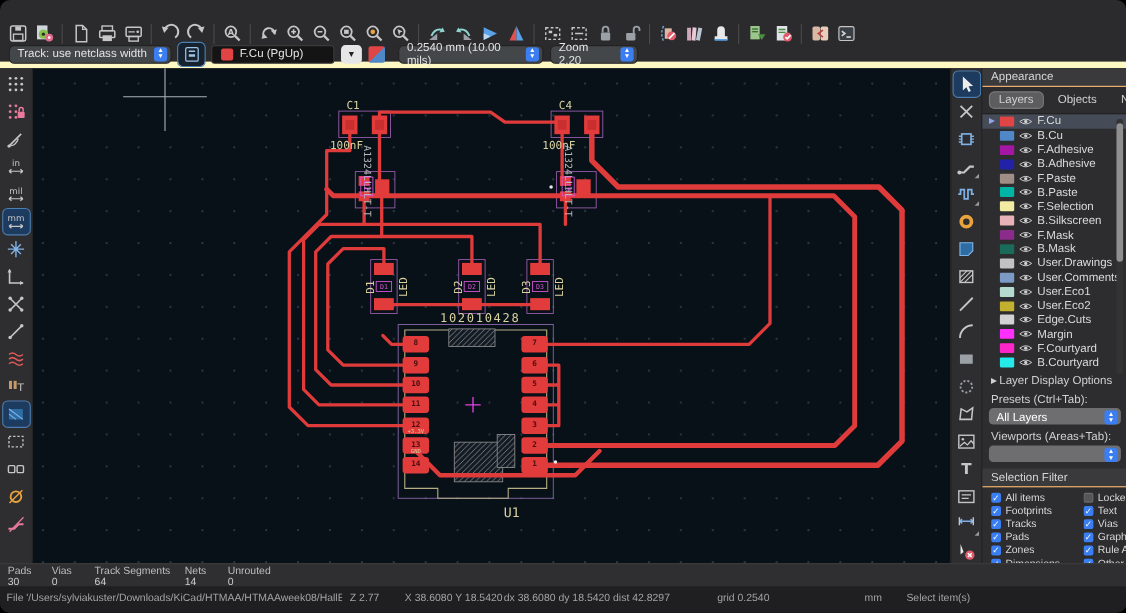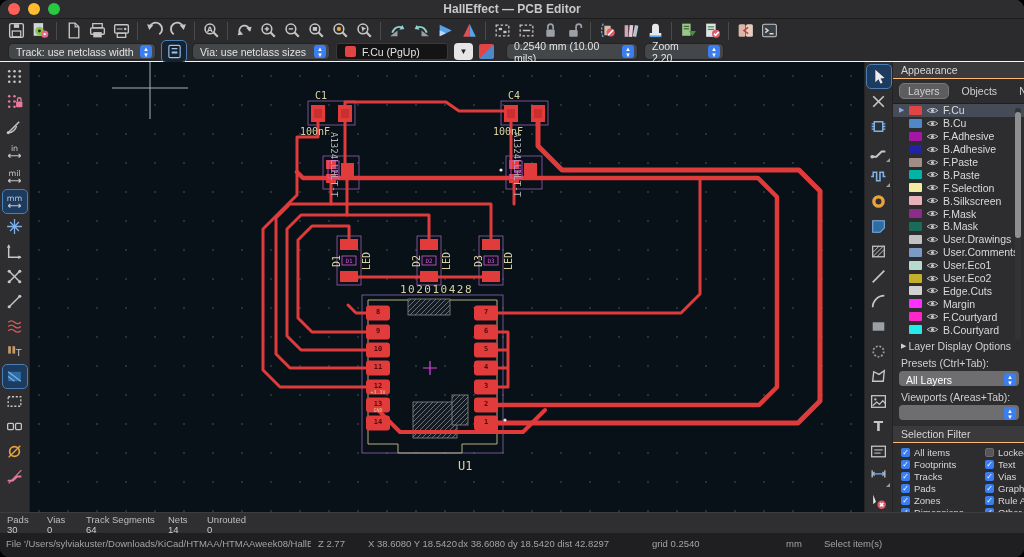--- a/index.html
+++ b/index.html
@@ -7,21 +7,21 @@
   .abs{position:absolute;}
   
   .titlebar{left:0;top:0;width:1024px;height:18px;background:#2d2d2f;border-bottom:1px solid #1c1c1c;}
   .tl{width:12px;height:12px;border-radius:50%;top:3px;}
   .title{width:1024px;text-align:center;top:2px;font-size:12px;font-weight:bold;color:#c9c9c9;}
   
   .maintb{left:0;top:19px;width:1024px;height:23px;background:#2b2b2d;display:flex;align-items:center;padding-left:4px;box-sizing:border-box;}
   .tb{width:24px;height:21px;display:flex;align-items:center;justify-content:center;border-radius:4px;position:relative;flex:0 0 auto;}
   .tb.active{background:#1d3a5f;outline:1px solid #4a7fb5;}
   .tbsep{width:1px;height:18px;background:#4a4a4a;margin:0 4px;flex:0 0 auto;}
-  .optbar{left:0;top:42px;width:1024px;height:20px;background:#2b2b2d;border-bottom:1px solid #fef9c3;display:flex;align-items:center;gap:6px;padding-left:8px;box-sizing:border-box;}
+  .optbar{left:0;top:42px;width:1024px;height:20px;background:#2b2b2d;border-bottom:6px solid #fef9c3;display:flex;align-items:center;gap:6px;padding-left:8px;box-sizing:border-box;}
   .sel{height:17px;background:#44474a;border:1px solid #232323;border-radius:5px;color:#e3e3e3;font-size:10.5px;display:flex;align-items:center;padding:0 3px 0 7px;gap:6px;box-sizing:border-box;}
   .stepper{width:12px;height:13px;background:#3b7ef2;border-radius:3px;color:#fff;font-size:6px;line-height:6px;display:flex;flex-direction:column;align-items:center;justify-content:center;}
   .layercombo{height:17px;background:#141414;border:1px solid #3a3a3a;border-radius:3px;color:#e3e3e3;font-size:10.5px;display:flex;align-items:center;gap:6px;padding:0 8px;width:112px;box-sizing:border-box;}
   .swatch{width:11px;height:11px;border-radius:2px;display:inline-block;}
   .ddbtn{width:19px;height:17px;background:#e6e6e6;border-radius:4px;color:#222;font-size:8px;display:flex;align-items:center;justify-content:center;}
   .pairbtn{width:15px;height:15px;border-radius:2px;background:linear-gradient(135deg,#e04444 49%,#4f87c7 51%);}
   .sidebar{top:62px;width:30px;height:450px;background:#2e2e30;display:flex;flex-direction:column;align-items:center;padding-top:3px;box-sizing:border-box;gap:2px;}
   .sidebar .tb{width:24px;height:23px;}
   .flyout::after{content:"";position:absolute;right:1px;bottom:1px;border-left:4px solid transparent;border-bottom:4px solid #9a9a9a;}
   
@@ -52,26 +52,20 @@
   .statval{font-size:9.5px;color:#cdcdcd;top:11px;}
   .msgbar{left:0;top:533px;width:1024px;height:24px;background:#1f1f21;}
   .msg{font-size:9.5px;color:#a3a3a3;top:5px;white-space:nowrap;}
   #pcb{left:30px;top:62px;}
 </style>
 </head>
 <body>
 
 <div class="win">
 
-  <div class="abs titlebar">
-    <div class="abs tl" style="left:8px;background:#ff5f57"></div>
-    <div class="abs tl" style="left:28px;background:#febc2e"></div>
-    <div class="abs tl" style="left:48px;background:#28c840"></div>
-    <div class="abs title">HallEffect — PCB Editor</div>
-  </div>
 
   <div class="abs maintb" id="maintb">
       <div class="tb">
         <svg viewBox="0 0 18 18" width="19" height="19">
           <rect x="2.5" y="2.5" width="13" height="13" rx="1.5" fill="none" stroke="#c6c6c6" stroke-width="1.3"></rect>
           <rect x="6.5" y="3" width="5" height="3.5" fill="#c6c6c6"></rect>
           <rect x="5" y="9.5" width="8" height="5.5" fill="none" stroke="#c6c6c6" stroke-width="1.2"></rect>
         </svg>
       </div>
       <div class="tb">
@@ -287,27 +281,20 @@
           <span>▲</span>
           <span>▼</span>
         </span>
     </div>
     <div class="tb" style="outline:1px solid #4a7fb5;background:#16222e">
       <svg viewBox="0 0 18 18" width="17" height="17">
           <rect x="3" y="2.5" width="12" height="13" rx="1.5" fill="none" stroke="#9fc4e8" stroke-width="1.2"></rect>
           <line x1="6" y1="6" x2="12" y2="6" stroke="#9fc4e8" stroke-width="1.4"></line>
           <line x1="6" y1="10" x2="12" y2="10" stroke="#9fc4e8" stroke-width="2.2"></line>
         </svg>
-    </div>
-    <div class="sel" style="width:138px">
-      <span style="flex:1">Via: use netclass sizes</span>
-      <span class="stepper">
-          <span>▲</span>
-          <span>▼</span>
-        </span>
     </div>
     <div class="layercombo">
       <span class="swatch" id="layerSwatch" style="background: rgb(224, 68, 68);"></span>
       <span>F.Cu (PgUp)</span>
     </div>
     <div class="ddbtn">▼</div>
     <div class="pairbtn"></div>
     <div class="sel" style="width:132px;margin-left:6px">
       <span style="flex:1">0.2540 mm (10.00 mils)</span>
       <span class="stepper">

